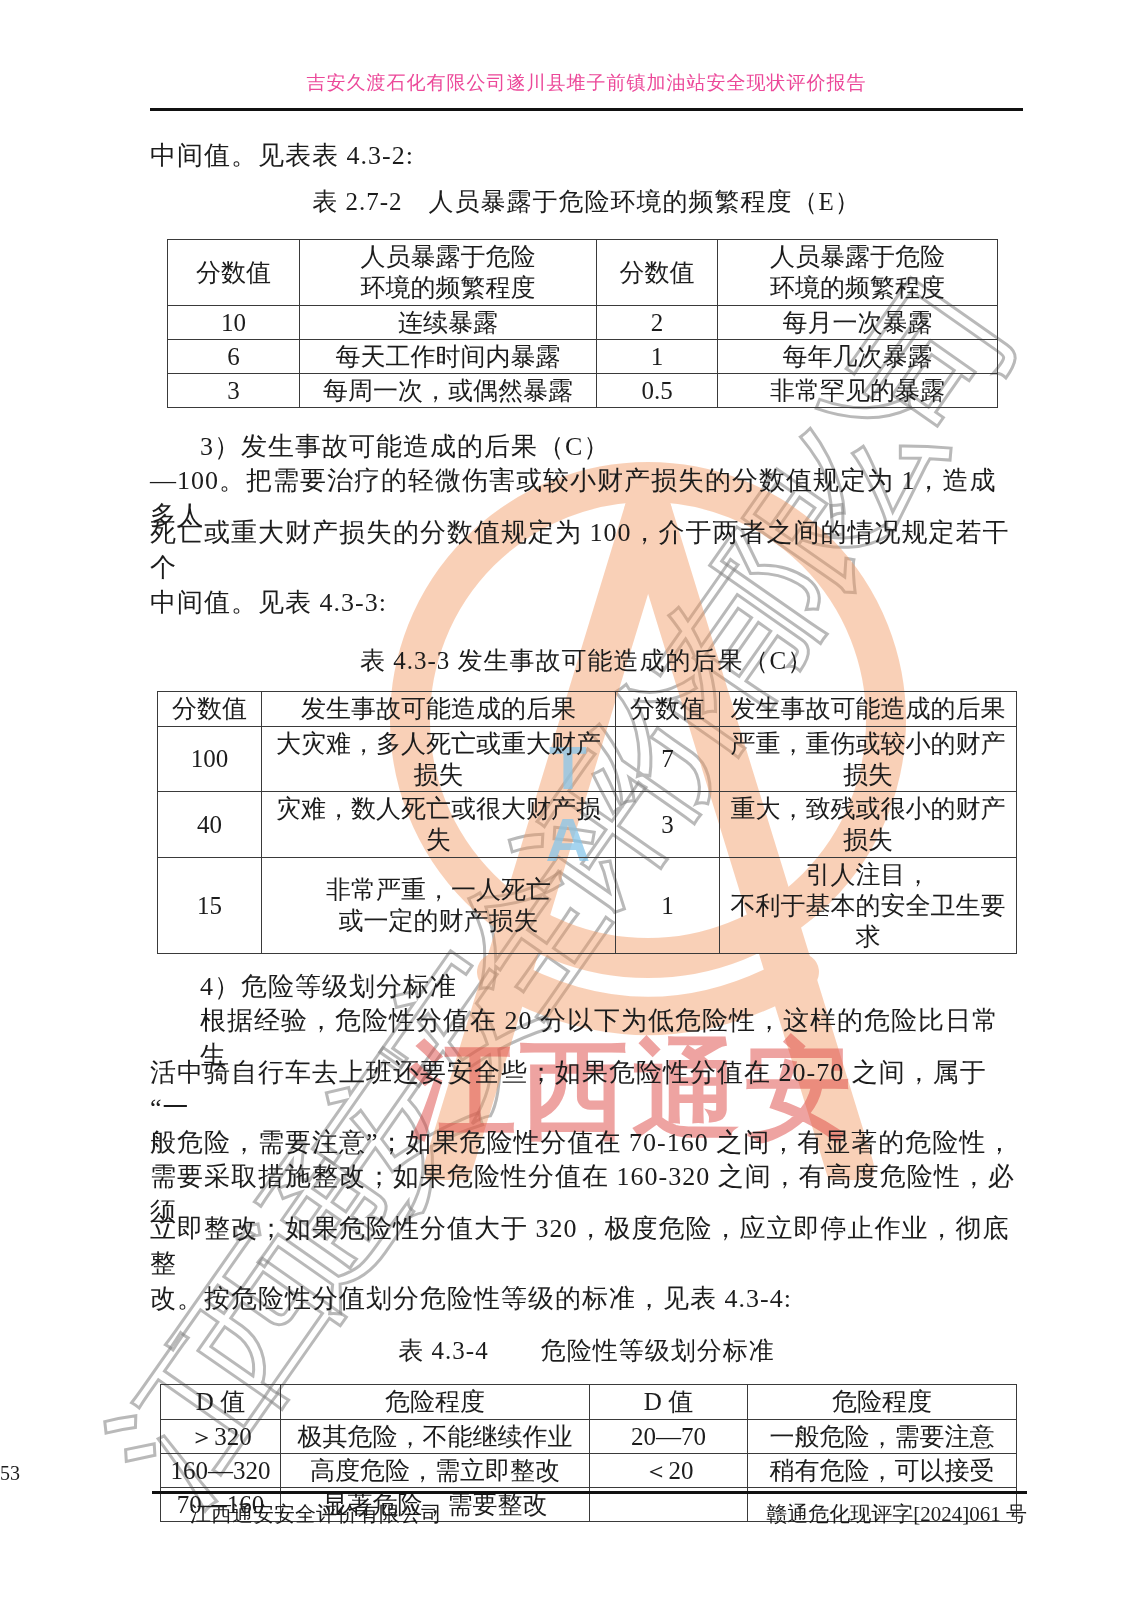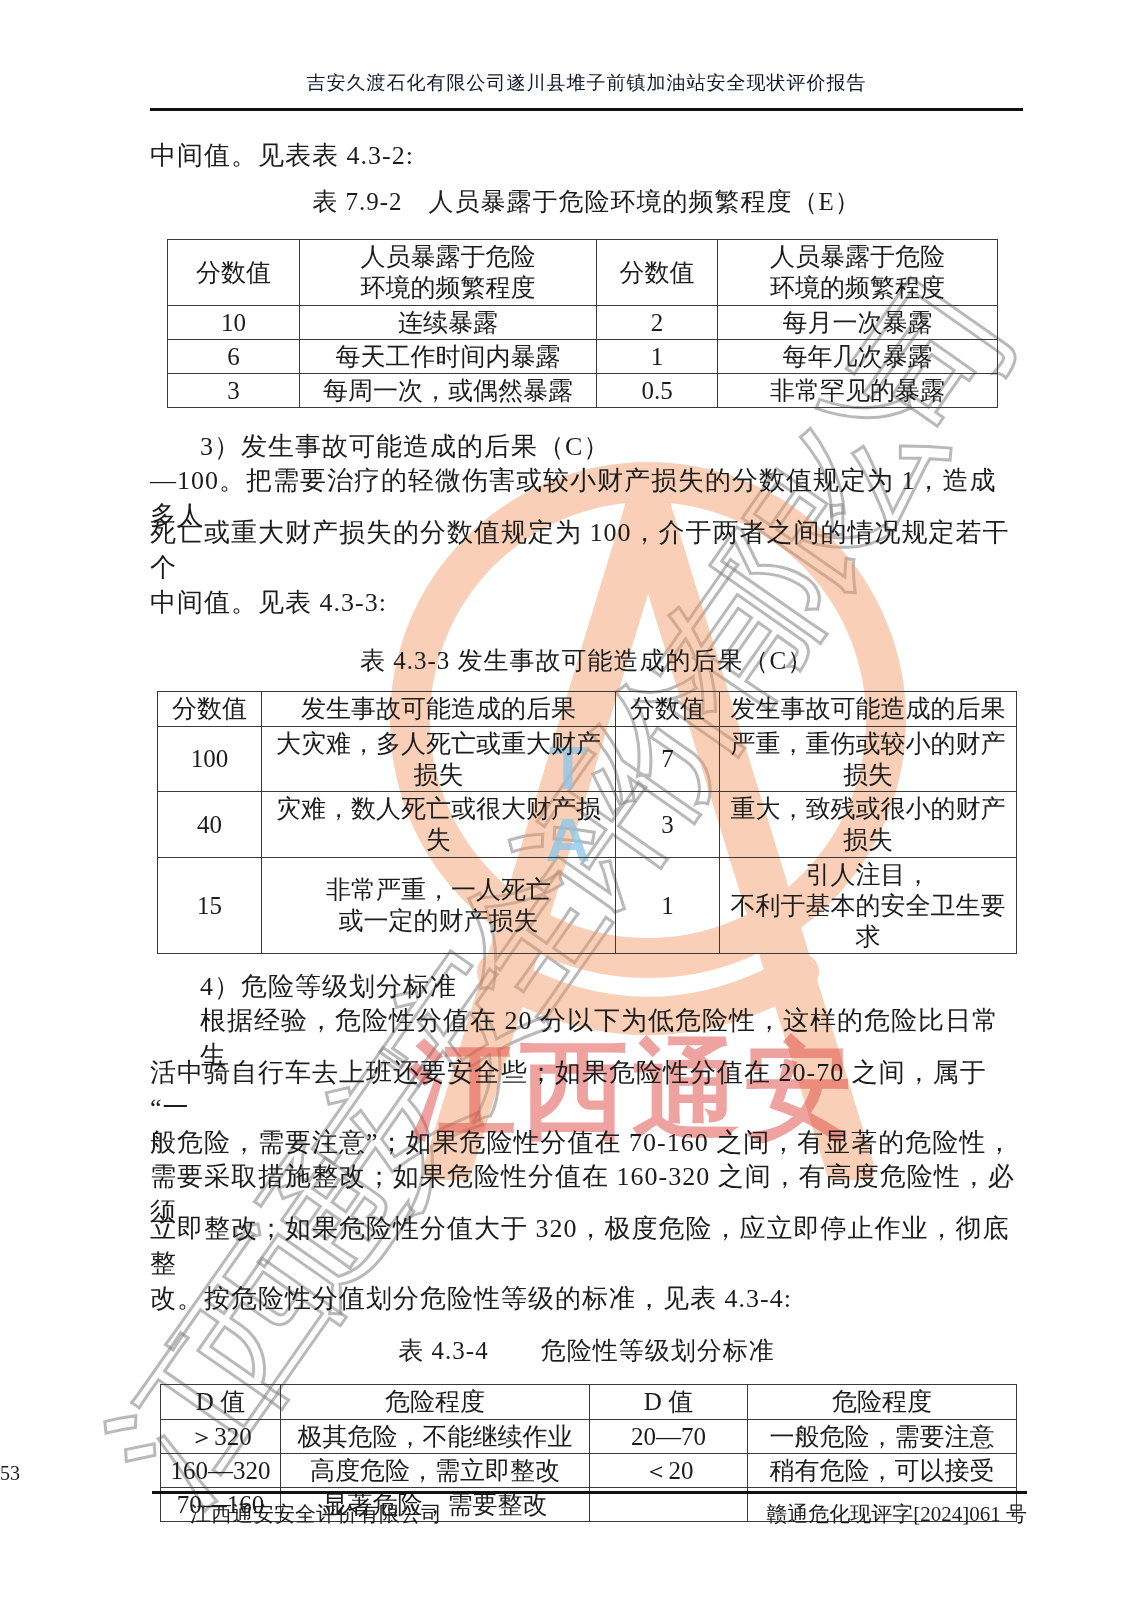--- a/index.html
+++ b/index.html
@@ -30,21 +30,21 @@
   .wm-red{
     position:absolute;left:408px;top:1018px;
     font-size:108px;font-weight:bold;letter-spacing:4px;white-space:nowrap;
     color:rgba(221,72,68,0.5);
     font-family:"Liberation Serif","DejaVu Serif",serif;
   }
   
   .content{position:relative;z-index:1;padding:0 108px 0 150px;}
   .doc-header{
     padding-top:70px;text-align:center;
-    font-size:19px;letter-spacing:1px;color:#0f172a;
+    font-size:19px;letter-spacing:1px;color:#ec4899;
   }
   .header-rule{height:3px;background:#111;margin-top:12px;}
   .textline{height:52px;display:flex;align-items:center;font-size:26px;letter-spacing:1px;}
   .intro{margin-top:18px;}
   .tbl-title{height:40px;display:flex;align-items:center;justify-content:center;
     font-size:25px;letter-spacing:1px;}
   .indent2{padding-left:50px;}
   table{border-collapse:collapse;table-layout:fixed;font-size:25px;color:#1c1c1c;padding-left:32px;}
   td,th{border:1px solid #3a3a3a;text-align:center;vertical-align:middle;
     padding:1px 4px;font-weight:normal;white-space:pre-line;line-height:1.25;}
@@ -92,21 +92,21 @@
     <div class="wm-red">江西通安</div>
   </div>
 
   <div class="content">
 
     <div class="doc-header">吉安久渡石化有限公司遂川县堆子前镇加油站安全现状评价报告</div>
     <div class="header-rule"></div>
 
     <div class="textline intro">中间值。见表表 4.3-2:</div>
 
-    <div class="tbl-title">表 7.9-2　人员暴露于危险环境的频繁程度（E）</div>
+    <div class="tbl-title">表 2.7-2　人员暴露于危险环境的频繁程度（E）</div>
 
     <table class="tbl1">
       <colgroup>
           <col style="width:132px">
           <col style="width:297px">
           <col style="width:121px">
           <col style="width:280px">
         </colgroup>
       <tbody>
           <tr>

